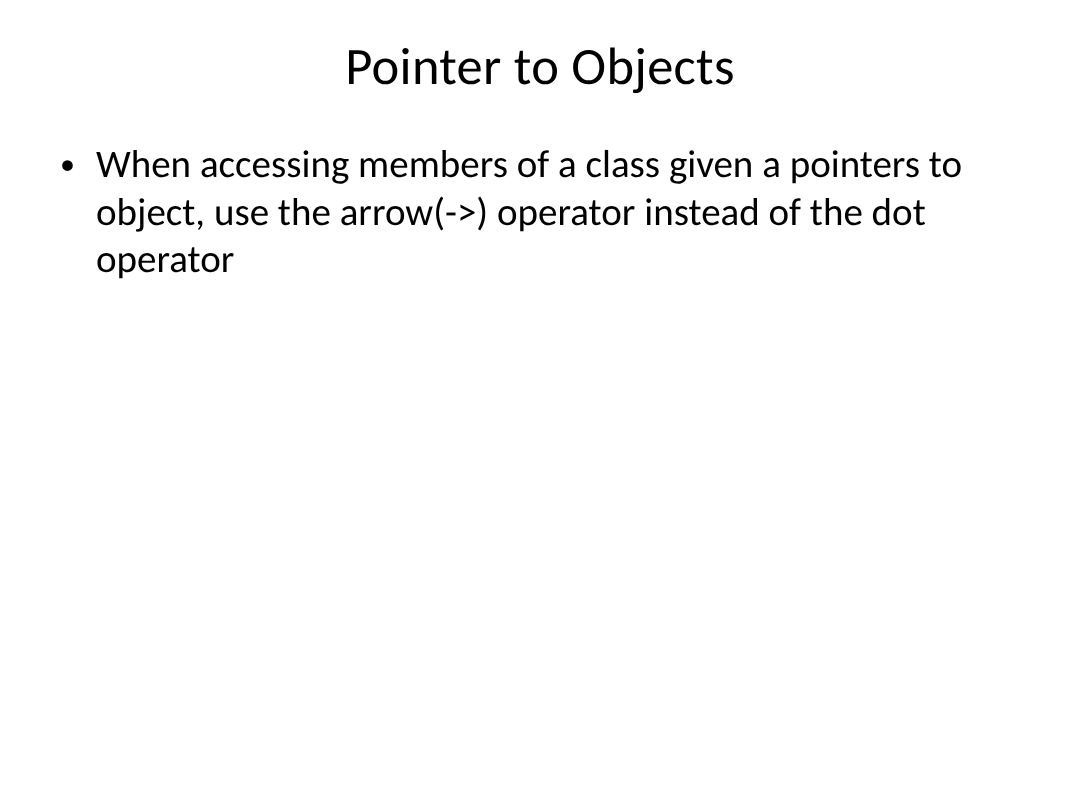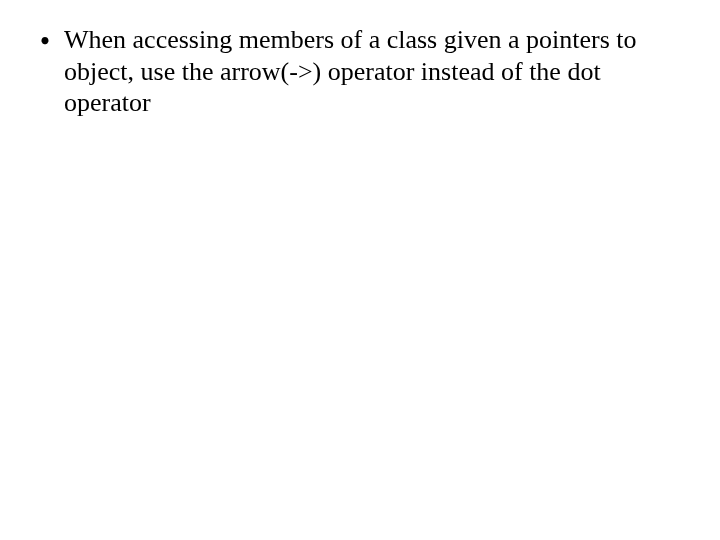--- a/index.html
+++ b/index.html
@@ -39,26 +39,26 @@
     }
     .bullet {
       flex: 0 0 auto;
       width: 26px;
       padding-left: 2px;
       font-size: 20px;
       line-height: 1.6;
     }
     .bullet-text {
       flex: 1 1 auto;
-      font-family: Liberation Serif, serif;
     }
   </style>
 </head>
 <body>
 
 <div class="slide">
+  <h1 class="title">Pointer to Objects</h1>
   <div class="body">
     <div class="bullet-item">
       <span class="bullet">•</span>
       <span class="bullet-text">When accessing members of a class given a pointers to object, use the arrow(-&gt;) operator instead of the dot operator</span>
     </div>
   </div>
 </div>
 
 </body></html>

